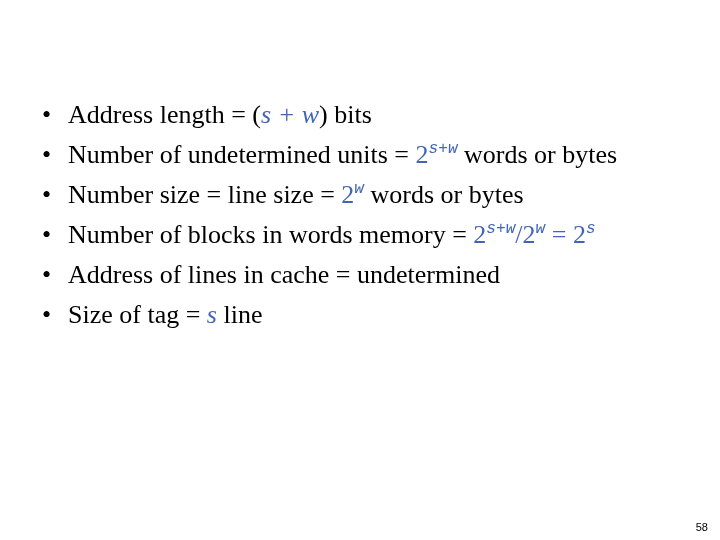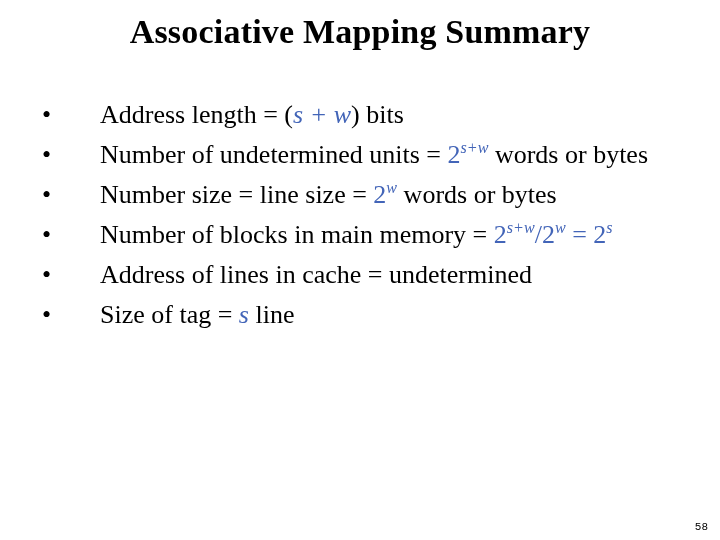--- a/index.html
+++ b/index.html
@@ -65,21 +65,20 @@
     top: 0;
     width: 20px;
     font-size: 26px;
     line-height: 38px;
     color: #000000;
     text-align: left;
   }
 
   .bullet-text {
     display: block;
-    margin-left: 32px;
   }
 
   
   .math {
     color: #4365B8;
     font-style: italic;
   }
   .math-upright {
     color: #4365B8;
     font-style: normal;
@@ -87,57 +86,57 @@
   .blk {
     color: #000000;
     font-style: normal;
   }
 
   sup.sup {
     font-size: 0.62em;
     vertical-align: super;
     line-height: 0;
     font-style: italic;
+    font-family: Liberation Mono, monospace;
   }
 
   
   #page-number {
     position: absolute;
     right: 12px;
     bottom: 6px;
-    font-family: Liberation Mono, monospace;
+    font-family: Liberation Sans, sans-serif;
     font-size: 11px;
     line-height: 14px;
     color: #000000;
     margin-top: 19px;
   }
 </style>
 </head>
 <body>
 
 <div id="slide">
 
-  <div id="slide-title">Associative Mapping Summary</div>
 
   <div id="body-list">
       <div class="bullet-row">
         <span class="bullet-marker">•</span>
         <span class="bullet-text"><span class="blk">Address length = (</span><span class="math">s</span><span class="math"> + </span><span class="math">w</span><span class="blk">) bits</span></span>
       </div>
       <div class="bullet-row">
         <span class="bullet-marker">•</span>
         <span class="bullet-text"><span class="blk">Number of undetermined units = </span><span class="math-upright">2</span><sup class="sup math">s+w</sup><span class="blk"> words or bytes</span></span>
       </div>
       <div class="bullet-row">
         <span class="bullet-marker">•</span>
         <span class="bullet-text"><span class="blk">Number size = line size = </span><span class="math-upright">2</span><sup class="sup math">w</sup><span class="blk"> words or bytes</span></span>
       </div>
       <div class="bullet-row">
         <span class="bullet-marker">•</span>
-        <span class="bullet-text"><span class="blk">Number of blocks in main memory = </span><span class="math-upright">2</span><sup class="sup math">s+w</sup><span class="math-upright">/</span><span class="math-upright">2</span><sup class="sup math">w</sup><span class="math-upright"> = </span><span class="math-upright">2</span><sup class="sup math">s</sup></span>
+        <span class="bullet-text"><span class="blk">Number of blocks in words memory = </span><span class="math-upright">2</span><sup class="sup math">s+w</sup><span class="math-upright">/</span><span class="math-upright">2</span><sup class="sup math">w</sup><span class="math-upright"> = </span><span class="math-upright">2</span><sup class="sup math">s</sup></span>
       </div>
       <div class="bullet-row">
         <span class="bullet-marker">•</span>
         <span class="bullet-text"><span class="blk">Address of lines in cache = undetermined</span></span>
       </div>
       <div class="bullet-row">
         <span class="bullet-marker">•</span>
         <span class="bullet-text"><span class="blk">Size of tag = </span><span class="math">s</span><span class="blk"> line</span></span>
       </div>
     </div>

